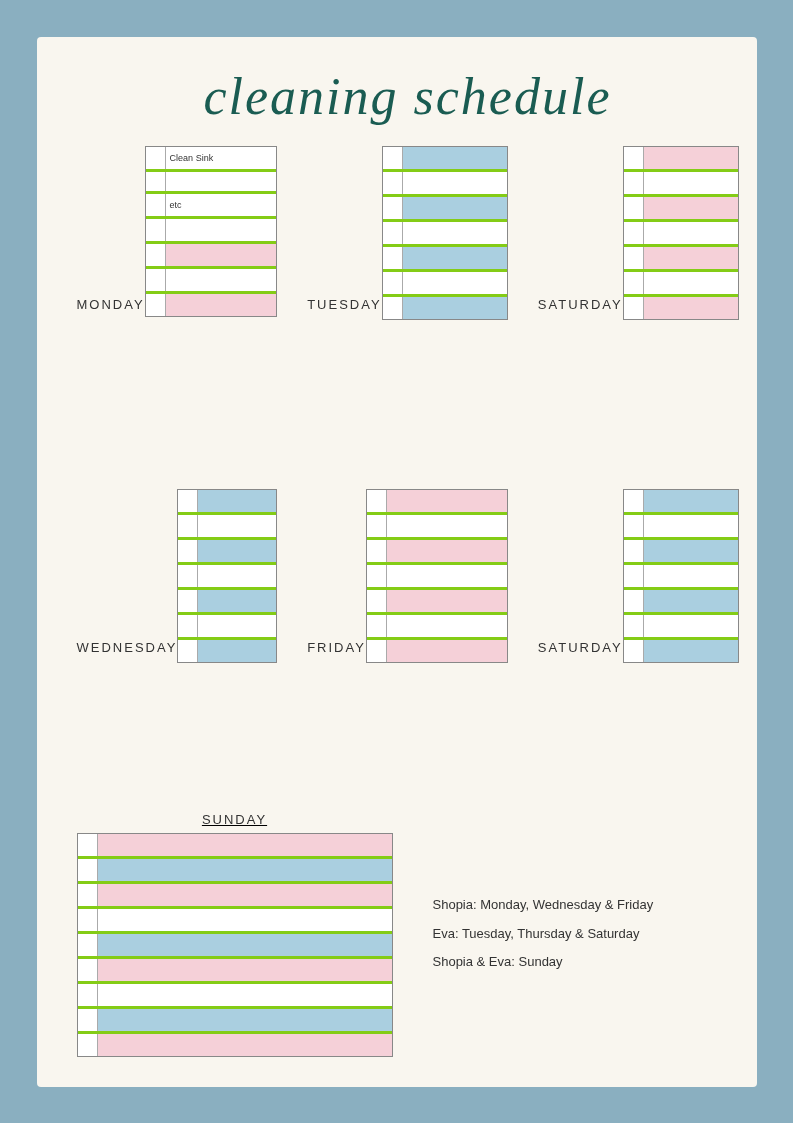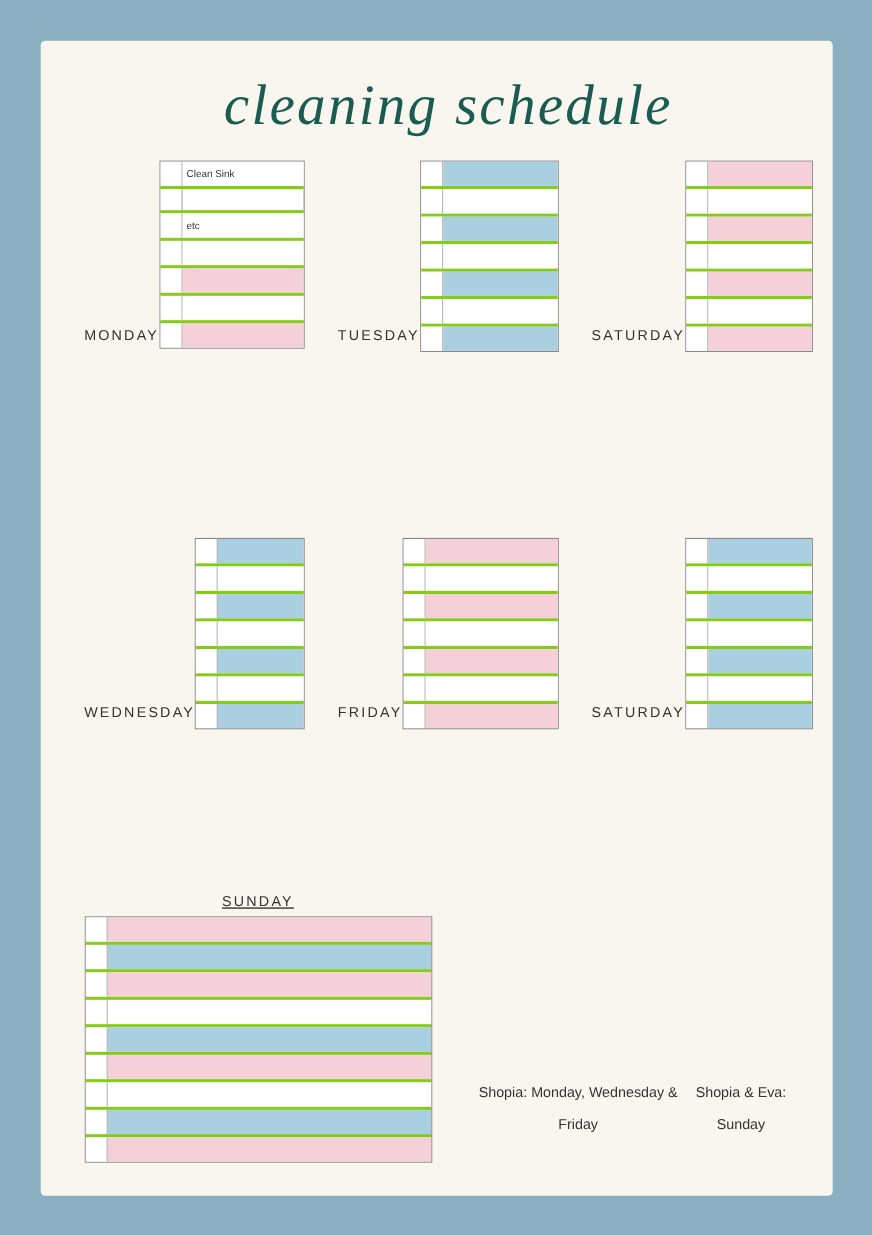--- a/index.html
+++ b/index.html
@@ -112,23 +112,23 @@
 
     .sunday-col {
       display: flex;
       flex-direction: column;
       align-items: flex-start;
       text-decoration: underline;
     }
 
     .notes-col {
       display: flex;
-      flex-direction: row;
+      flex-direction: column;
       justify-content: center;
-      align-items: flex-end;
+      align-items: flex-start;
       padding: 20px 10px;
       font-family: Arial, sans-serif;
       font-size: 13px;
       color: #333;
       line-height: 2.2;
       text-align: center;
     }
 
   </style>
 </head>
@@ -375,16 +375,17 @@
             <div class="task-text-area blue"></div>
           </div>
           <div class="task-row">
             <div class="checkbox"></div>
             <div class="task-text-area pink"></div>
           </div>
         </div>
     </div>
     <div class="notes-col" id="notes-col">
     <p>Shopia: Monday, Wednesday &amp; Friday</p>
+        <p>Eva: Tuesday, Thursday &amp; Saturday</p>
         <p>Shopia &amp; Eva: Sunday</p>
       </div>
   </div>
 </div>
 
 </body></html>

